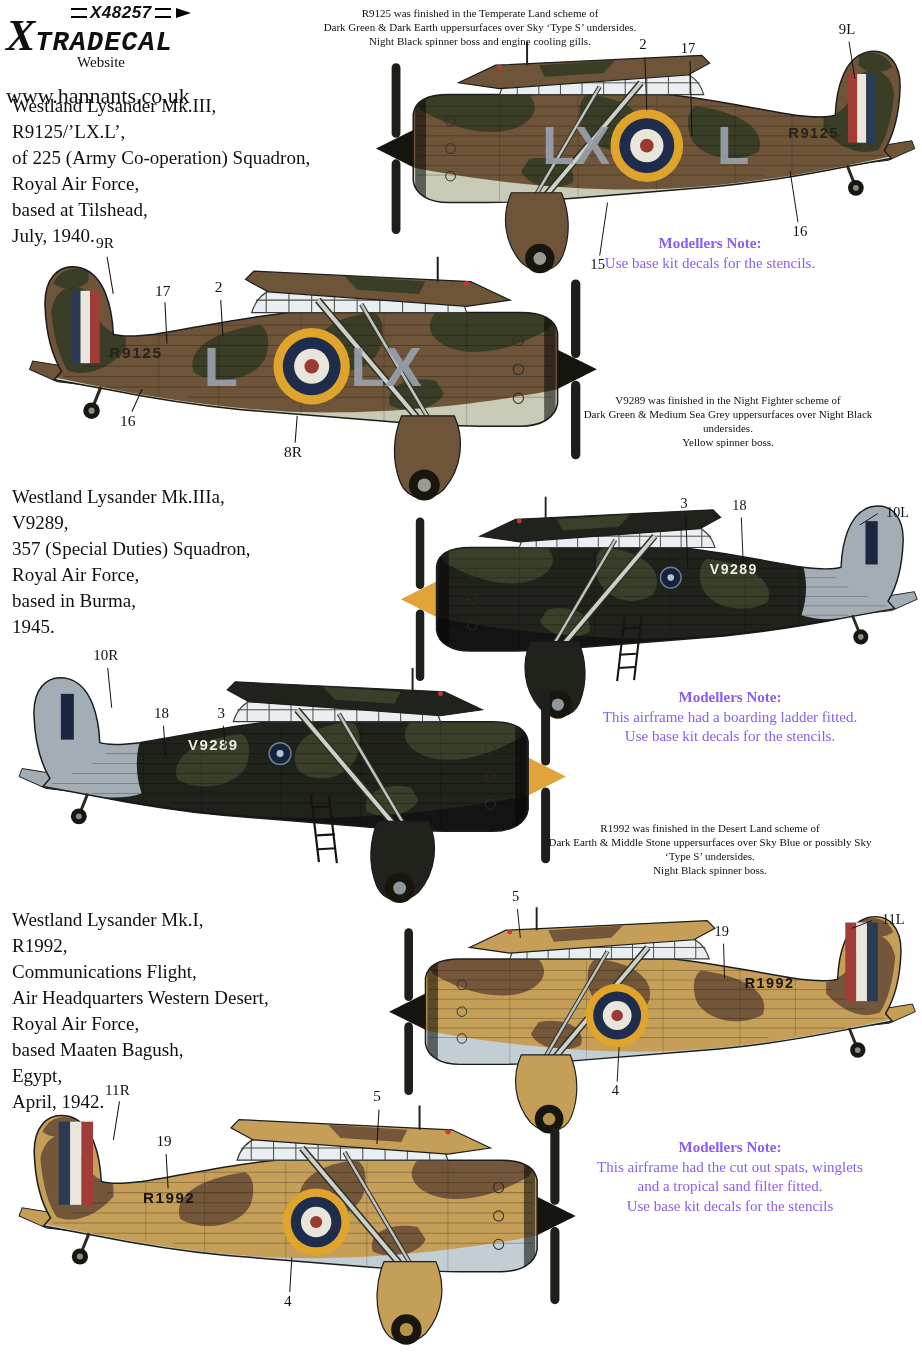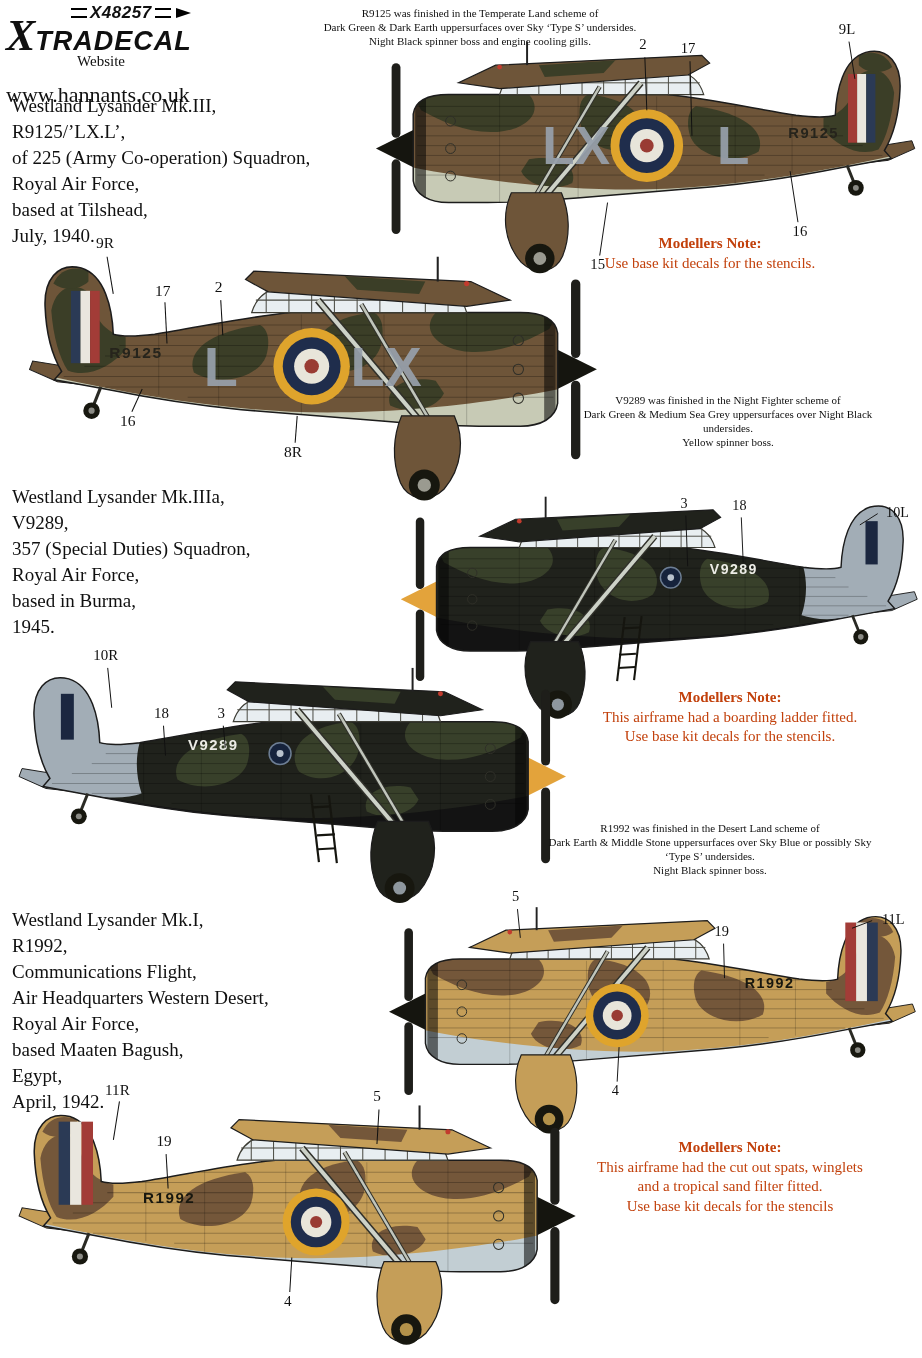--- a/index.html
+++ b/index.html
@@ -1,31 +1,31 @@
 <!DOCTYPE html>
 <html><head>
 <meta charset="utf-8">
 <style>
   html,body{margin:0;padding:0;}
   .page{position:relative;width:922px;height:1358px;background:#ffffff;overflow:hidden;
         font-family:"Liberation Serif",serif;color:#101010;}
   .abs{position:absolute;}
   .desc{font-size:19px;line-height:1.37;}
   .hdr{font-size:11px;line-height:1.28;text-align:center;}
-  .note{font-size:15px;line-height:1.3;text-align:center;color:#c2410c;}
+  .note{font-size:15px;line-height:1.3;text-align:center;color:#8b5cf6;}
   .note .title{font-weight:bold;}
   
   .brand{width:200px;}
   .brand-row1{padding-left:62px;display:flex;align-items:center;height:18px;}
   .brand-code{font-family:"Liberation Sans",sans-serif;font-weight:bold;font-style:italic;font-size:17px;letter-spacing:0.5px;}
   .dbl-line{display:inline-block;width:16px;height:6px;border-top:2px solid #000;border-bottom:2px solid #000;margin:0 3px;}
   .arrow{display:inline-block;width:0;height:0;border-left:15px solid #000;border-top:5px solid transparent;border-bottom:5px solid transparent;margin-left:2px;}
   .brand-row2{display:flex;align-items:baseline;margin-top:-6px;}
   .big-x{font-family:"Liberation Serif",serif;font-weight:bold;font-style:italic;font-size:44px;line-height:0.9;}
-  .brand-name{font-family:Liberation Sans, sans-serif;font-weight:bold;font-style:italic;font-size:27px;letter-spacing:1px;text-align:center;}
+  .brand-name{font-family:Liberation Mono, monospace;font-weight:bold;font-style:italic;font-size:27px;letter-spacing:1px;text-align:center;}
   .website-label{width:190px;text-align:center;font-size:15px;margin-top:-4px;}
   .website-url{font-size:22px;margin-top:12px;}
   
   svg text{text-anchor:middle;}
   .co{font-family:"Liberation Serif",serif;font-size:15px;fill:#101010;}
   .code{font-family:"Liberation Sans",sans-serif;font-size:54px;font-weight:bold;fill:#97a0ab;opacity:0.93;}
   .serial{font-family:"Liberation Sans",sans-serif;font-size:15px;font-weight:bold;letter-spacing:1.5px;}
   .ser-dark{fill:#26241c;}.ser-white{fill:#ecece6;}.ser-black{fill:#17170f;}
   .lead{stroke:#101010;stroke-width:1;fill:none;}
   

